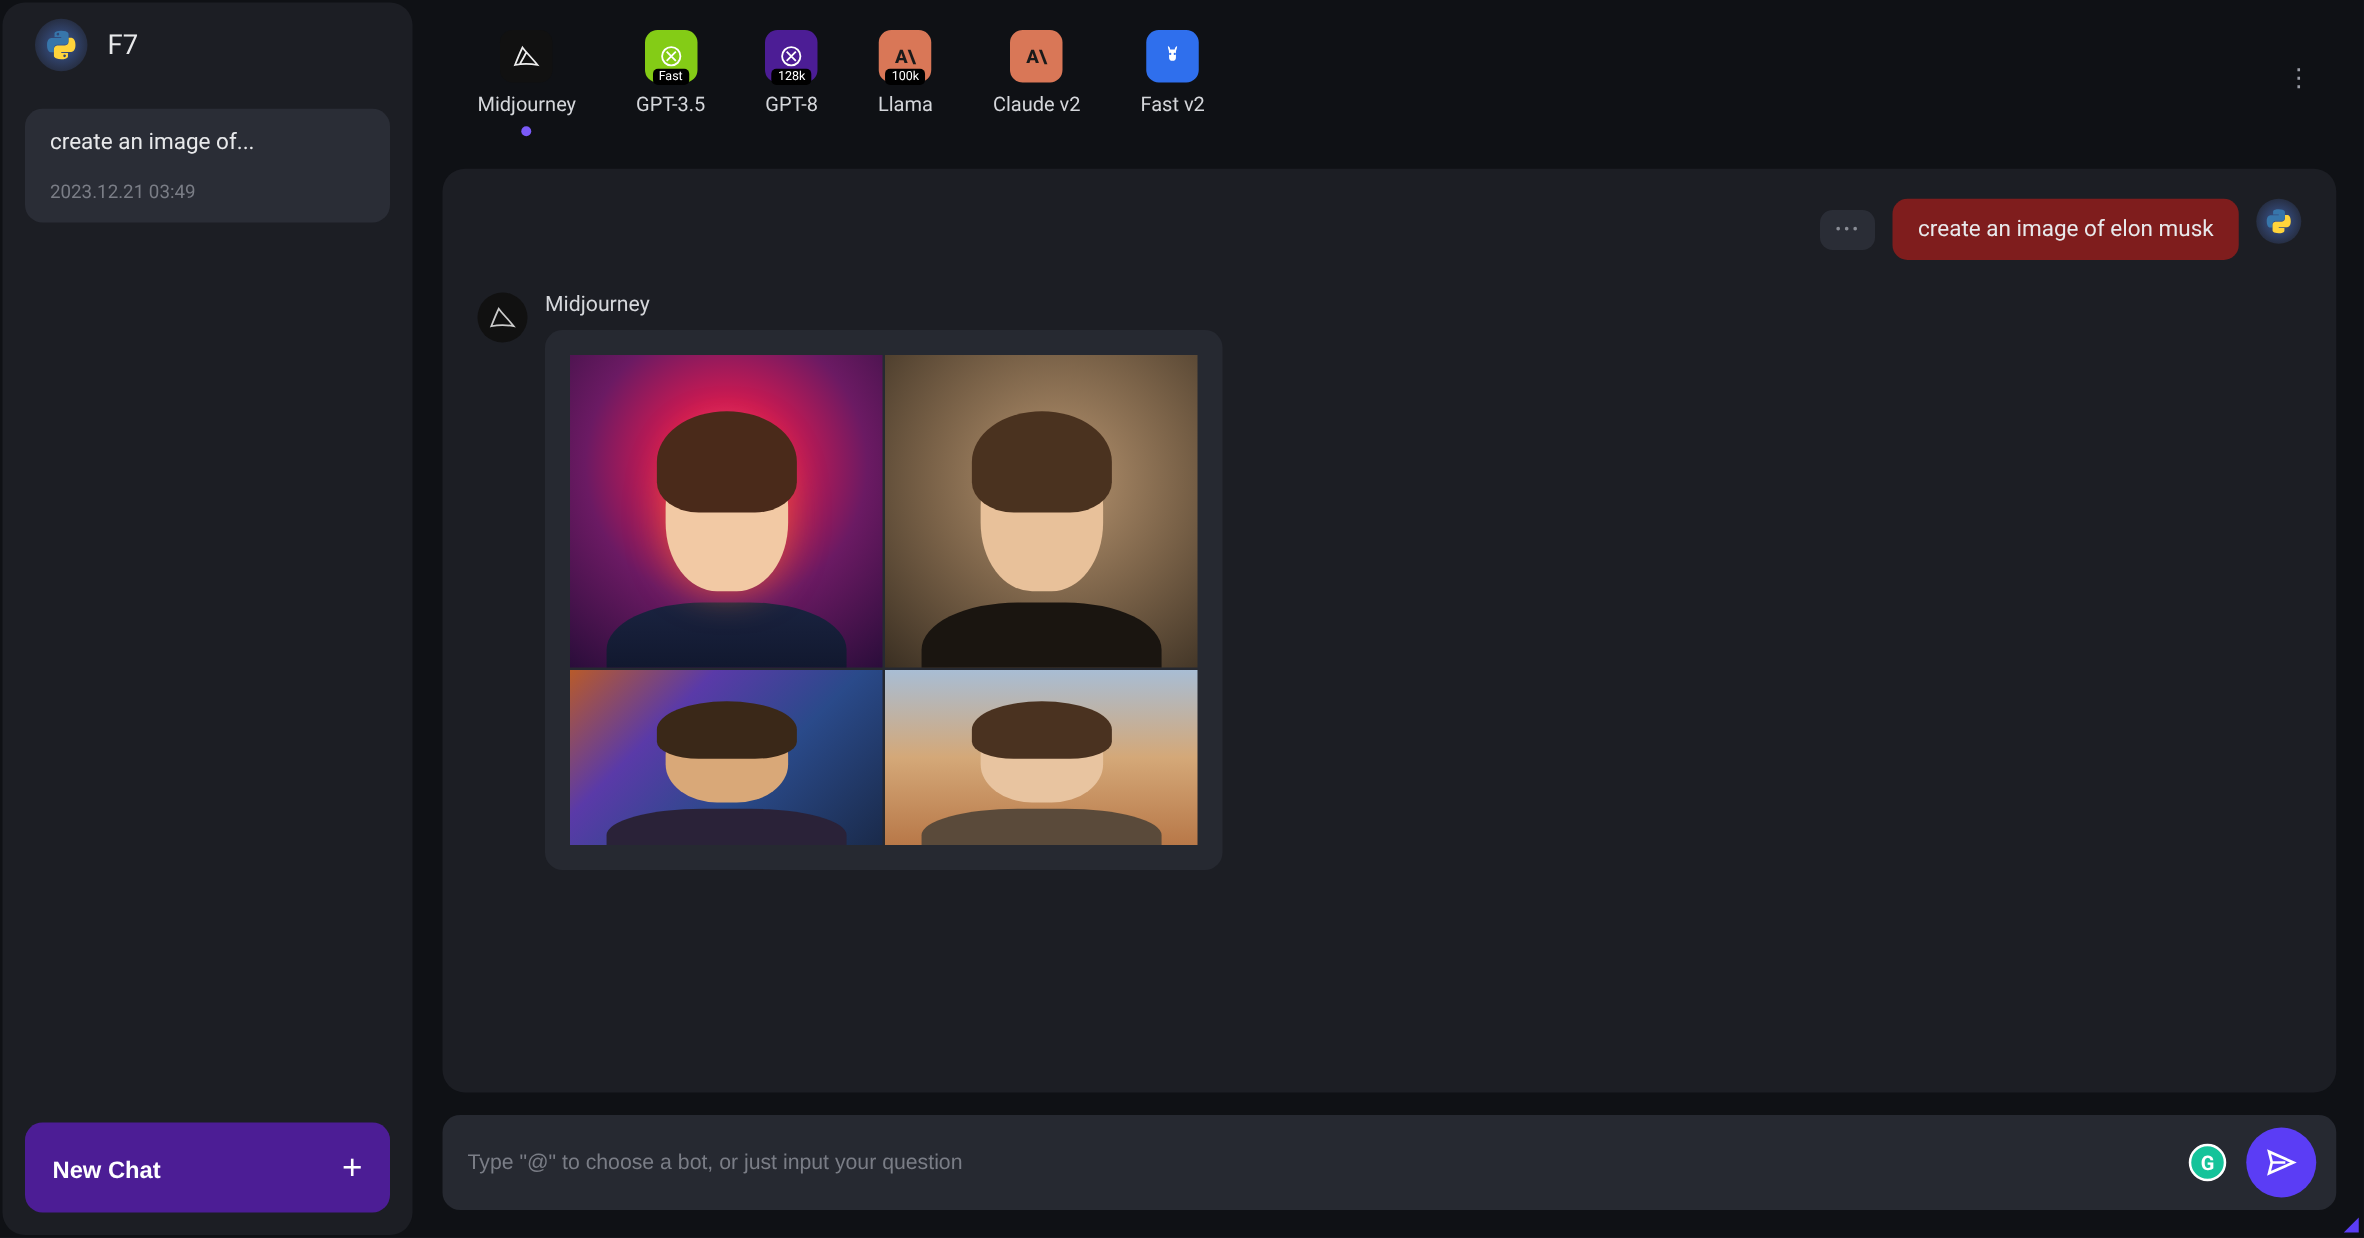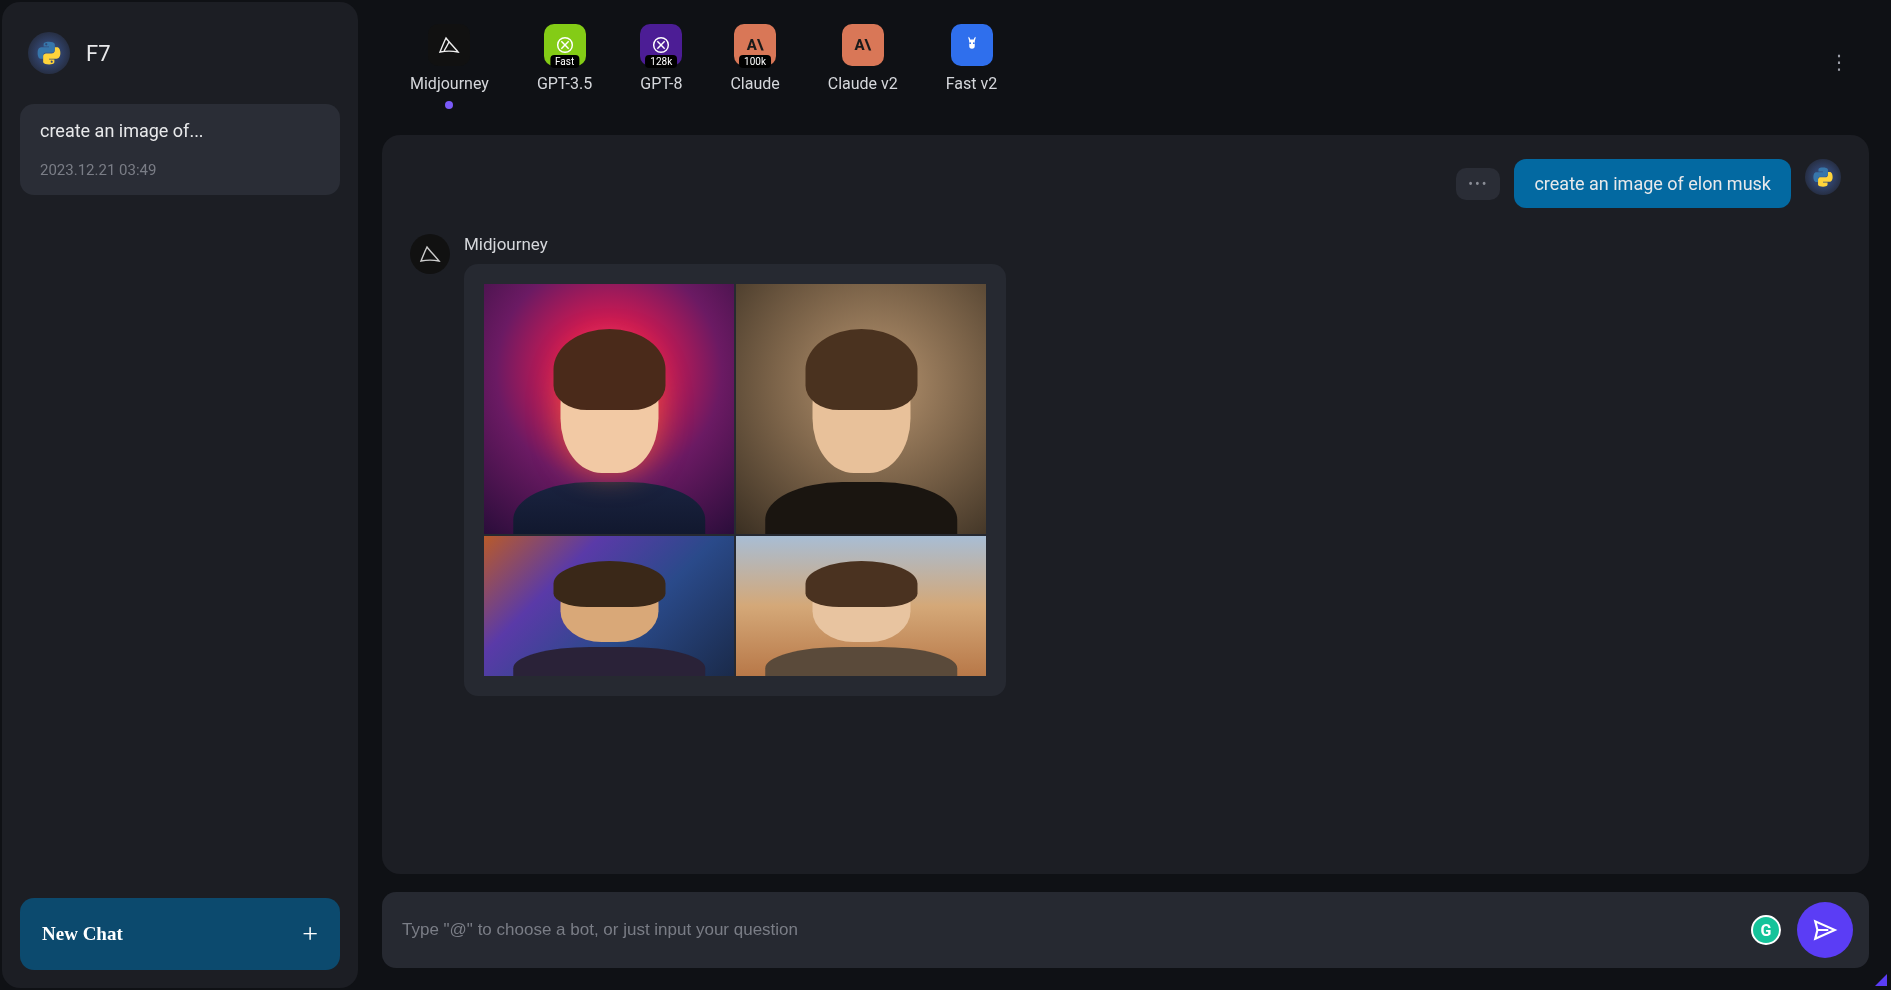--- a/index.html
+++ b/index.html
@@ -9,26 +9,26 @@
   color: #d5d7db;
   height: 100vh;
   overflow: hidden;
 }
 .app {
   display: flex;
   height: 100vh;
   padding: 2px;
 }
 .sidebar {
-  width: 356px;
+  width: 328px;
   background: #1c1e24;
   border-radius: 18px;
   display: flex;
   flex-direction: column;
-  padding: 30px 18px 18px 18px;
+  padding: 13px 18px 18px 18px;
   margin-right: 4px;
 }
 .sidebar-header {
   display: flex;
   align-items: center;
   gap: 16px;
   padding: 0 8px 30px 8px;
 }
 .avatar {
   width: 42px;
@@ -60,32 +60,31 @@
   white-space: nowrap;
   overflow: hidden;
   text-overflow: ellipsis;
 }
 .chat-list-item .ts {
   font-size: 15px;
   color: #7a7d86;
 }
 .sidebar-spacer { flex: 1; }
 .new-chat-btn {
-  background: #0c4a6e;
+  background: #4c1d95;
   color: #fff;
   border: none;
   border-radius: 14px;
   padding: 22px 22px;
   font-size: 19px;
   font-weight: 600;
   display: flex;
-  align-items: center;
+  align-items: flex-end;
   justify-content: space-between;
   cursor: pointer;
-  font-family: Liberation Serif, serif;
 }
 .new-chat-btn .plus { font-size: 28px; font-weight: 300; line-height: 1;}
 .main {
   flex: 1;
   display: flex;
   flex-direction: column;
   padding: 8px 8px 8px 8px;
   position: relative;
 }
 .model-bar {
@@ -150,21 +149,21 @@
   position: relative;
 }
 .user-row {
   display: flex;
   justify-content: flex-end;
   align-items: flex-start;
   gap: 14px;
   margin-bottom: 26px;
 }
 .user-bubble {
-  background: #0369a1;
+  background: #7f1d1d;
   border-radius: 12px;
   padding: 14px 20px;
   font-size: 18px;
   color: #e8e9eb;
   max-width: 600px;
 }
 .user-avatar {
   width: 36px; height: 36px; border-radius: 50%;
   background: radial-gradient(circle, #3b5998 0%, #2a3550 60%, #1c1e24 100%);
   display:flex; align-items:center; justify-content:center;
@@ -353,21 +352,21 @@
             </svg>
           <span class="badge">128k</span>
         </div>
         <div class="model-label">GPT-8</div>
       </div>
       <div class="model-item">
         <div class="model-icon" style="background:#d97757">
           <span style="color:#1a1a1a;font-weight:800;font-size:15px">A\</span>
           <span class="badge">100k</span>
         </div>
-        <div class="model-label">Claude</div>
+        <div class="model-label">Llama</div>
       </div>
       <div class="model-item">
         <div class="model-icon" style="background:#d97757">
           <span style="color:#1a1a1a;font-weight:800;font-size:15px">A\</span>
         </div>
         <div class="model-label">Claude v2</div>
       </div>
       <div class="model-item">
         <div class="model-icon" style="background:#2f6fed">
           <svg viewBox="0 0 24 24" width="22" height="22">

